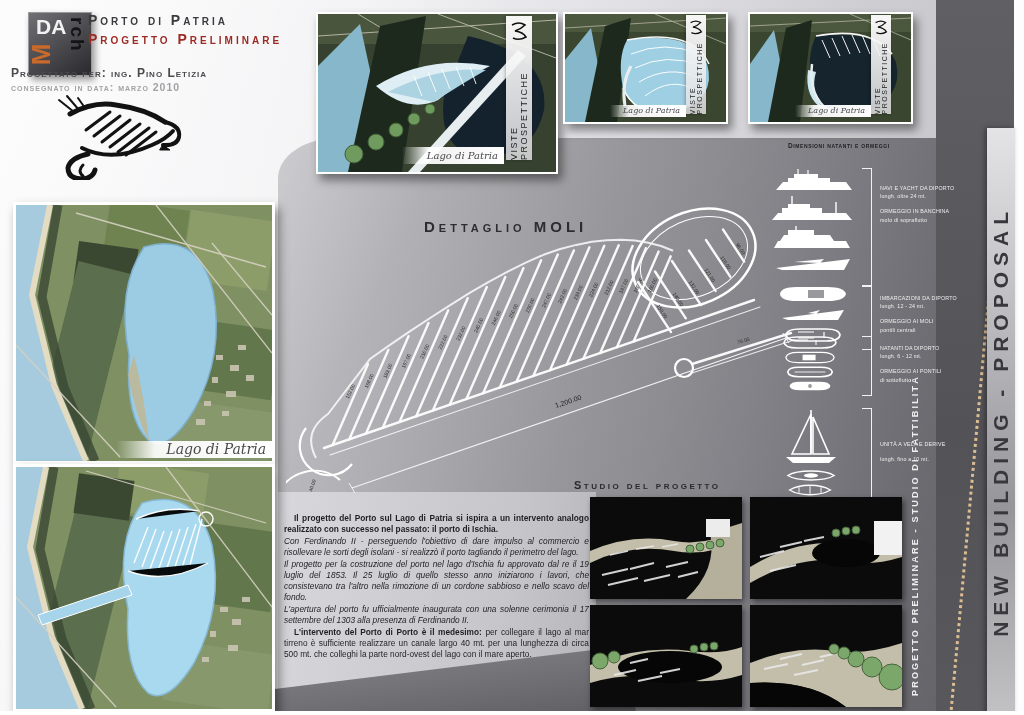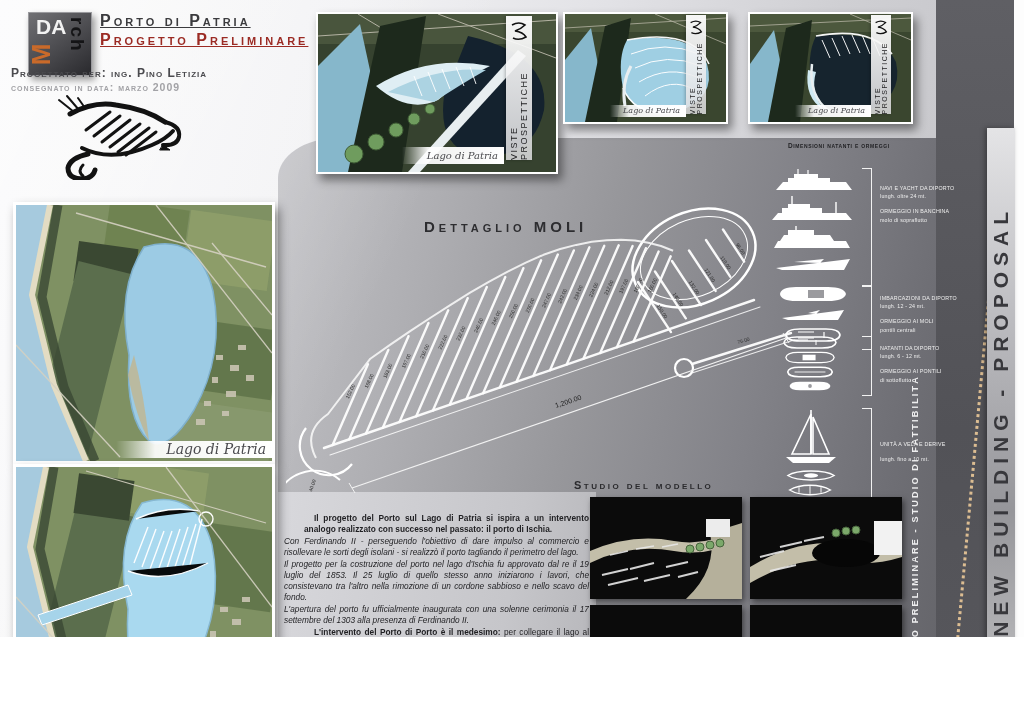--- a/index.html
+++ b/index.html
@@ -1,16 +1,16 @@
 <!DOCTYPE html>
 <html><head>
 <meta charset="utf-8">
 <style>
   html,body{margin:0;padding:0;background:#fff;}
-  #poster{position:relative;width:1024px;height:637px;overflow:hidden;
+  #poster{position:relative;width:1024px;height:711px;overflow:hidden;
     font-family:"Liberation Sans",sans-serif;
     background:linear-gradient(103deg,#fafafb 0%,#f2f2f4 30%,#e2e2e6 52%,#cfcfd3 72%,#bfbfc3 100%);}
   .abs{position:absolute;}
   
   #center-panel{left:278px;top:138px;width:660px;height:577px;
     background:linear-gradient(102deg,#c2c2c6 0%,#aeaeb2 22%,#97979b 45%,#828288 68%,#6e6e74 88%,#646469 100%);
     border-top-left-radius:60px 40px;}
   #text-light-panel{left:278px;top:492px;width:318px;height:210px;
     background:linear-gradient(100deg,#d8d8dc,#c6c6ca 70%,#b6b6ba);}
   #dark-swoosh{left:262px;top:668px;width:372px;height:80px;transform:rotate(-7deg);
@@ -19,21 +19,21 @@
     background:linear-gradient(115deg,rgba(255,255,255,.5) 0%,rgba(255,255,255,0) 38%);}
   #right-dark-panel{left:936px;top:0;width:78px;height:715px;
     background:linear-gradient(180deg,#5f5f64,#525257 60%,#57575c);}
   #right-white-margin{left:1014px;top:0;width:10px;height:715px;background:#fdfdfd;}
   
   #logo-box{left:28px;top:12px;width:62px;height:62px;background:linear-gradient(145deg,#707074,#29292d);
     border:1px solid #9a9a9e;box-shadow:3px 4px 7px rgba(0,0,0,.4);}
   #logo-da{left:7px;top:2px;color:#f2f2f2;font-size:21px;font-weight:bold;letter-spacing:0;}
   #logo-m{left:2px;top:26px;color:#c96a2a;font-size:26px;font-weight:bold;transform:rotate(-90deg);}
   #logo-rch{right:3px;top:4px;color:#141416;font-size:19px;font-weight:bold;writing-mode:vertical-rl;letter-spacing:2px;}
-  .title-line{left:100px;font-variant:small-caps;font-weight:bold;font-size:16px;letter-spacing:3px;color:#3b3b3e;text-decoration:underline;}
+  .title-line{left:88px;font-variant:small-caps;font-weight:bold;font-size:14px;letter-spacing:3px;color:#3b3b3e;}
   #title2{color:#9b2b24;}
   #client-line{left:11px;top:66px;font-variant:small-caps;font-weight:bold;font-size:12px;letter-spacing:1px;color:#4a4a4e;}
   #date-line{left:11px;top:81px;font-variant:small-caps;font-weight:bold;font-size:10.5px;letter-spacing:1px;color:#a2a2a6;}
   
   .photo-frame{background:#fff;padding:3px;box-shadow:4px 6px 10px rgba(0,0,0,.45);}
   .caption-strip{position:absolute;height:17px;background:linear-gradient(90deg,rgba(255,255,255,0),rgba(255,255,255,.92) 25%,#ffffff);
     font-family:"DejaVu Serif",serif;font-style:italic;color:#4a4a4e;text-align:right;padding-right:6px;line-height:17px;}
   .view-card{background:#fff;padding:2px;box-shadow:4px 6px 9px rgba(0,0,0,.45);}
   .vstrip{position:absolute;background:linear-gradient(180deg,rgba(255,255,255,.95),rgba(222,222,224,.85));
     display:flex;flex-direction:column;align-items:center;box-shadow:-1px 0 3px rgba(0,0,0,.25);}
@@ -49,21 +49,21 @@
   .dimbig{font-size:7px;fill:#222;}
   
   #boats-heading{left:788px;top:142px;width:150px;font-variant:small-caps;font-weight:bold;font-size:6.5px;letter-spacing:.6px;color:#1f1f22;}
   .boat-group{position:absolute;left:756px;width:214px;}
   .bracket{position:absolute;left:106px;width:9px;border-top:1.5px solid #f2f2f2;border-bottom:1.5px solid #f2f2f2;border-right:1.5px solid #f2f2f2;}
   .boat-label{position:absolute;left:124px;font-size:5.3px;line-height:1.55;color:#efefef;letter-spacing:.2px;}
   .boat-label .blk{margin-top:7px;}
   
   #narrative{left:284px;top:513px;width:305px;font-size:8.3px;line-height:1.33;color:#1f1f22;text-align:justify;}
   #narrative p{margin:0 0 1px;text-indent:10px;}
-  #narrative .lead{font-weight:bold;margin-left:20px;}
+  #narrative .lead{font-weight:bold;}
   #narrative .hist{font-style:italic;}
   
   #model-heading{left:574px;top:479px;font-variant:small-caps;font-weight:bold;font-size:11px;letter-spacing:2.5px;color:#2a2a2d;}
   .model-panel{box-shadow:2px 3px 6px rgba(0,0,0,.5);}
   
   #rail-subtitle{left:910px;top:368px;height:335px;width:16px;writing-mode:vertical-rl;transform:rotate(180deg);
     font-size:9px;letter-spacing:2.2px;font-weight:600;color:#eeeeef;text-align:center;}
   #dotted-line{left:1001px;top:146px;height:572px;border-left:3px dotted #dcbd92;transform:rotate(5.2deg);transform-origin:top left;}
   #banner-strip{left:987px;top:128px;width:28px;height:587px;
     background:linear-gradient(180deg,#e4e4e6,#b9b9bd 35%,#96969a 65%,#c2c2c4);
@@ -83,21 +83,21 @@
   <div class="abs" id="right-white-margin"></div>
 
   <div class="abs" id="logo-box">
     <div class="abs" id="logo-da">DA</div>
     <div class="abs" id="logo-m">M</div>
     <div class="abs" id="logo-rch">rch</div>
   </div>
   <div class="abs title-line" style="top:12px" id="title1">Porto di Patria</div>
   <div class="abs title-line" style="top:31px" id="title2">Progetto Preliminare</div>
   <div class="abs" id="client-line">Progettato per: ing. Pino Letizia</div>
-  <div class="abs" id="date-line">consegnato in data: marzo 2009</div>
+  <div class="abs" id="date-line">consegnato in data: marzo 2010</div>
 
   <svg class="abs" style="left:52px;top:92px" width="155" height="88" viewBox="0 0 155 88">
     <g stroke="#121212" fill="none" stroke-linecap="round">
       <path d="M22,20 L7,8 M27,18 L15,4 M33,16 L26,6" stroke-width="2"></path>
       <path d="M18,22 Q42,9 64,13 Q94,17 113,30" stroke-width="5"></path>
       <path d="M34,38 L58,20 M42,44 L68,24 M50,50 L78,28 M58,55 L88,32 M66,60 L97,36 M74,63 L104,40" stroke-width="3"></path>
       <path d="M30,56 Q60,71 100,53 Q114,47 121,39" stroke-width="4"></path>
       <path d="M113,30 Q129,34 127,45 Q125,54 111,53" stroke-width="4"></path>
       <path d="M111,53 L118,58 L108,58 Z" fill="#121212" stroke-width="1"></path>
       <path d="M36,62 Q18,66 16,76 Q16,87 31,87 Q41,86 43,78" stroke-width="5"></path>
@@ -445,21 +445,21 @@
   </div>
 
   <div class="abs" id="narrative">
     <p class="lead">Il progetto del Porto sul Lago di Patria si ispira a un intervento analogo realizzato con successo nel passato: il porto di Ischia.</p>
     <p class="hist" style="text-indent:0">Con Ferdinando II - perseguendo l'obiettivo di dare impulso al commercio e risollevare le sorti degli isolani - si realizzò il porto tagliando il perimetro del lago.</p>
     <p class="hist" style="text-indent:0">Il progetto per la costruzione del porto nel lago d'Ischia fu approvato dal re il 19 luglio del 1853. Il 25 luglio di quello stesso anno iniziarono i lavori, che consistevano tra l'altro nella rimozione di un cordone sabbioso e nello scavo del fondo.</p>
     <p class="hist" style="text-indent:0">L'apertura del porto fu ufficialmente inaugurata con una solenne cerimonia il 17 settembre del 1303 alla presenza di Ferdinando II.</p>
     <p><span class="lead">L'intervento del Porto di Porto è il medesimo:</span><span> per collegare il lago al mar tirreno è sufficiente realizzare un canale largo 40 mt. per una lunghezza di circa 500 mt. che colleghi la parte nord-ovest del lago con il mare aperto.</span></p>
   </div>
 
-  <div class="abs" id="model-heading">Studio del modello</div>
+  <div class="abs" id="model-heading">Studio del progetto</div>
   <svg class="abs model-panel" style="left:590px;top:497px" width="152" height="102" viewBox="0 0 152 102">
     <rect width="152" height="102" fill="#0b0b0b"></rect>
     <path d="M0,66 Q40,46 84,54 Q120,60 152,42 L152,30 Q118,50 84,44 Q42,36 0,54 Z" fill="#c3bea9"></path>
     <path d="M120,36 L152,26 L152,102 L96,102 Q128,72 120,36 Z" fill="#b5b09b"></path>
     <g stroke="#e8e8e8" stroke-width="2" opacity=".9">
       <path d="M12,78 l26,-6 M18,88 l30,-7 M40,72 l24,-6 M54,84 l26,-6 M76,70 l22,-5 M88,80 l20,-5"></path>
       <path d="M20,58 l18,-4 M46,52 l18,-3 M72,50 l16,-3" stroke-width="1.4"></path>
     </g>
     <rect x="116" y="22" width="24" height="18" fill="#ececec"></rect>
     <g fill="#7ba86a" stroke="#47643c" stroke-width="1">

